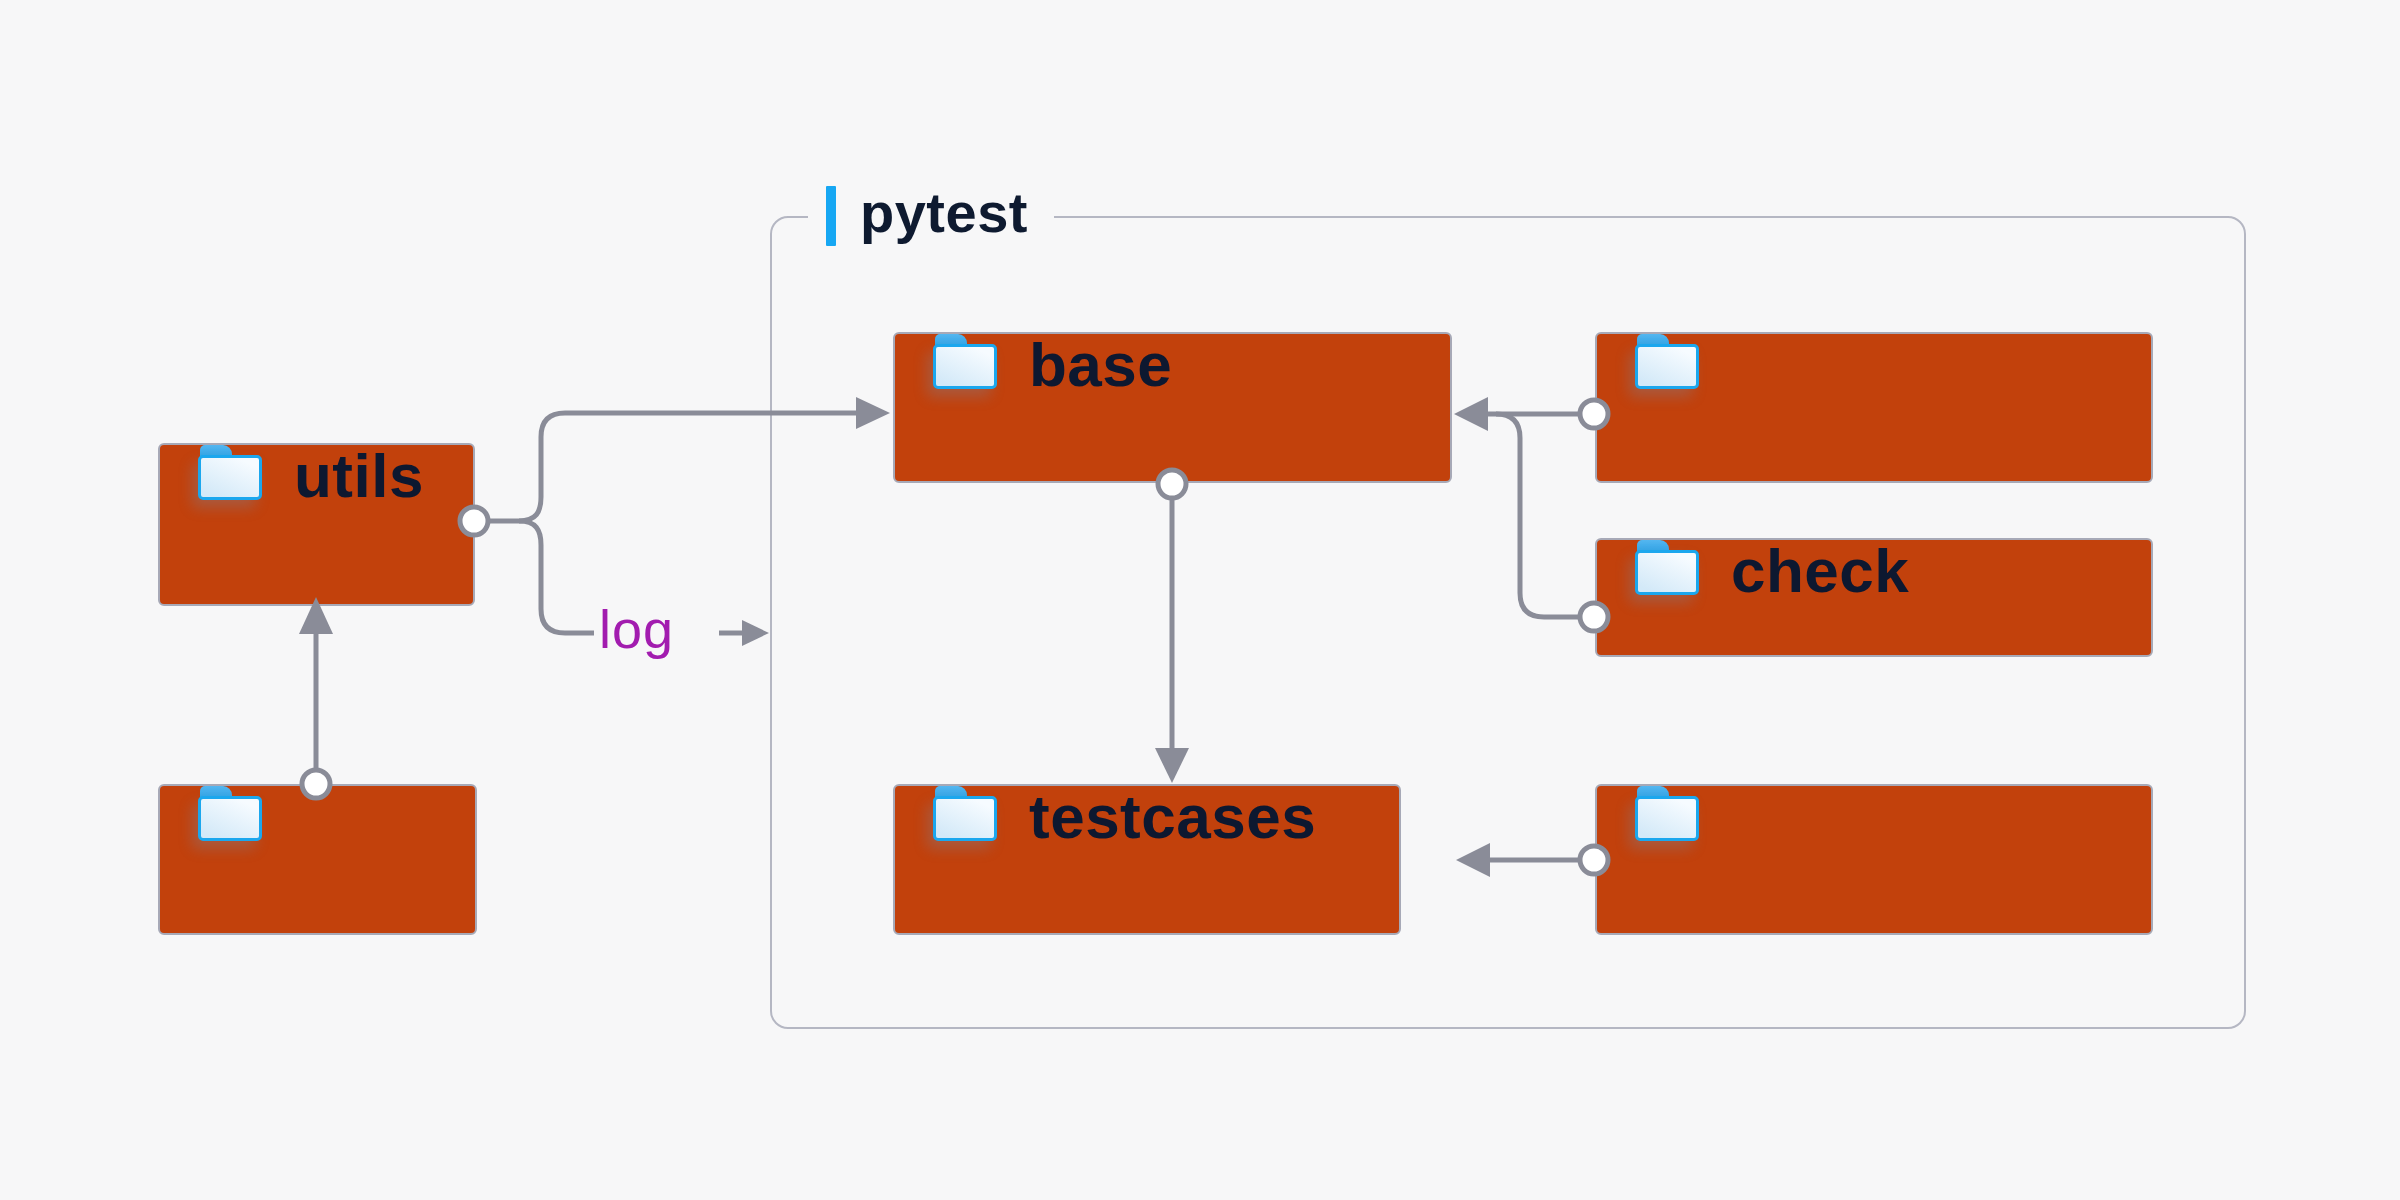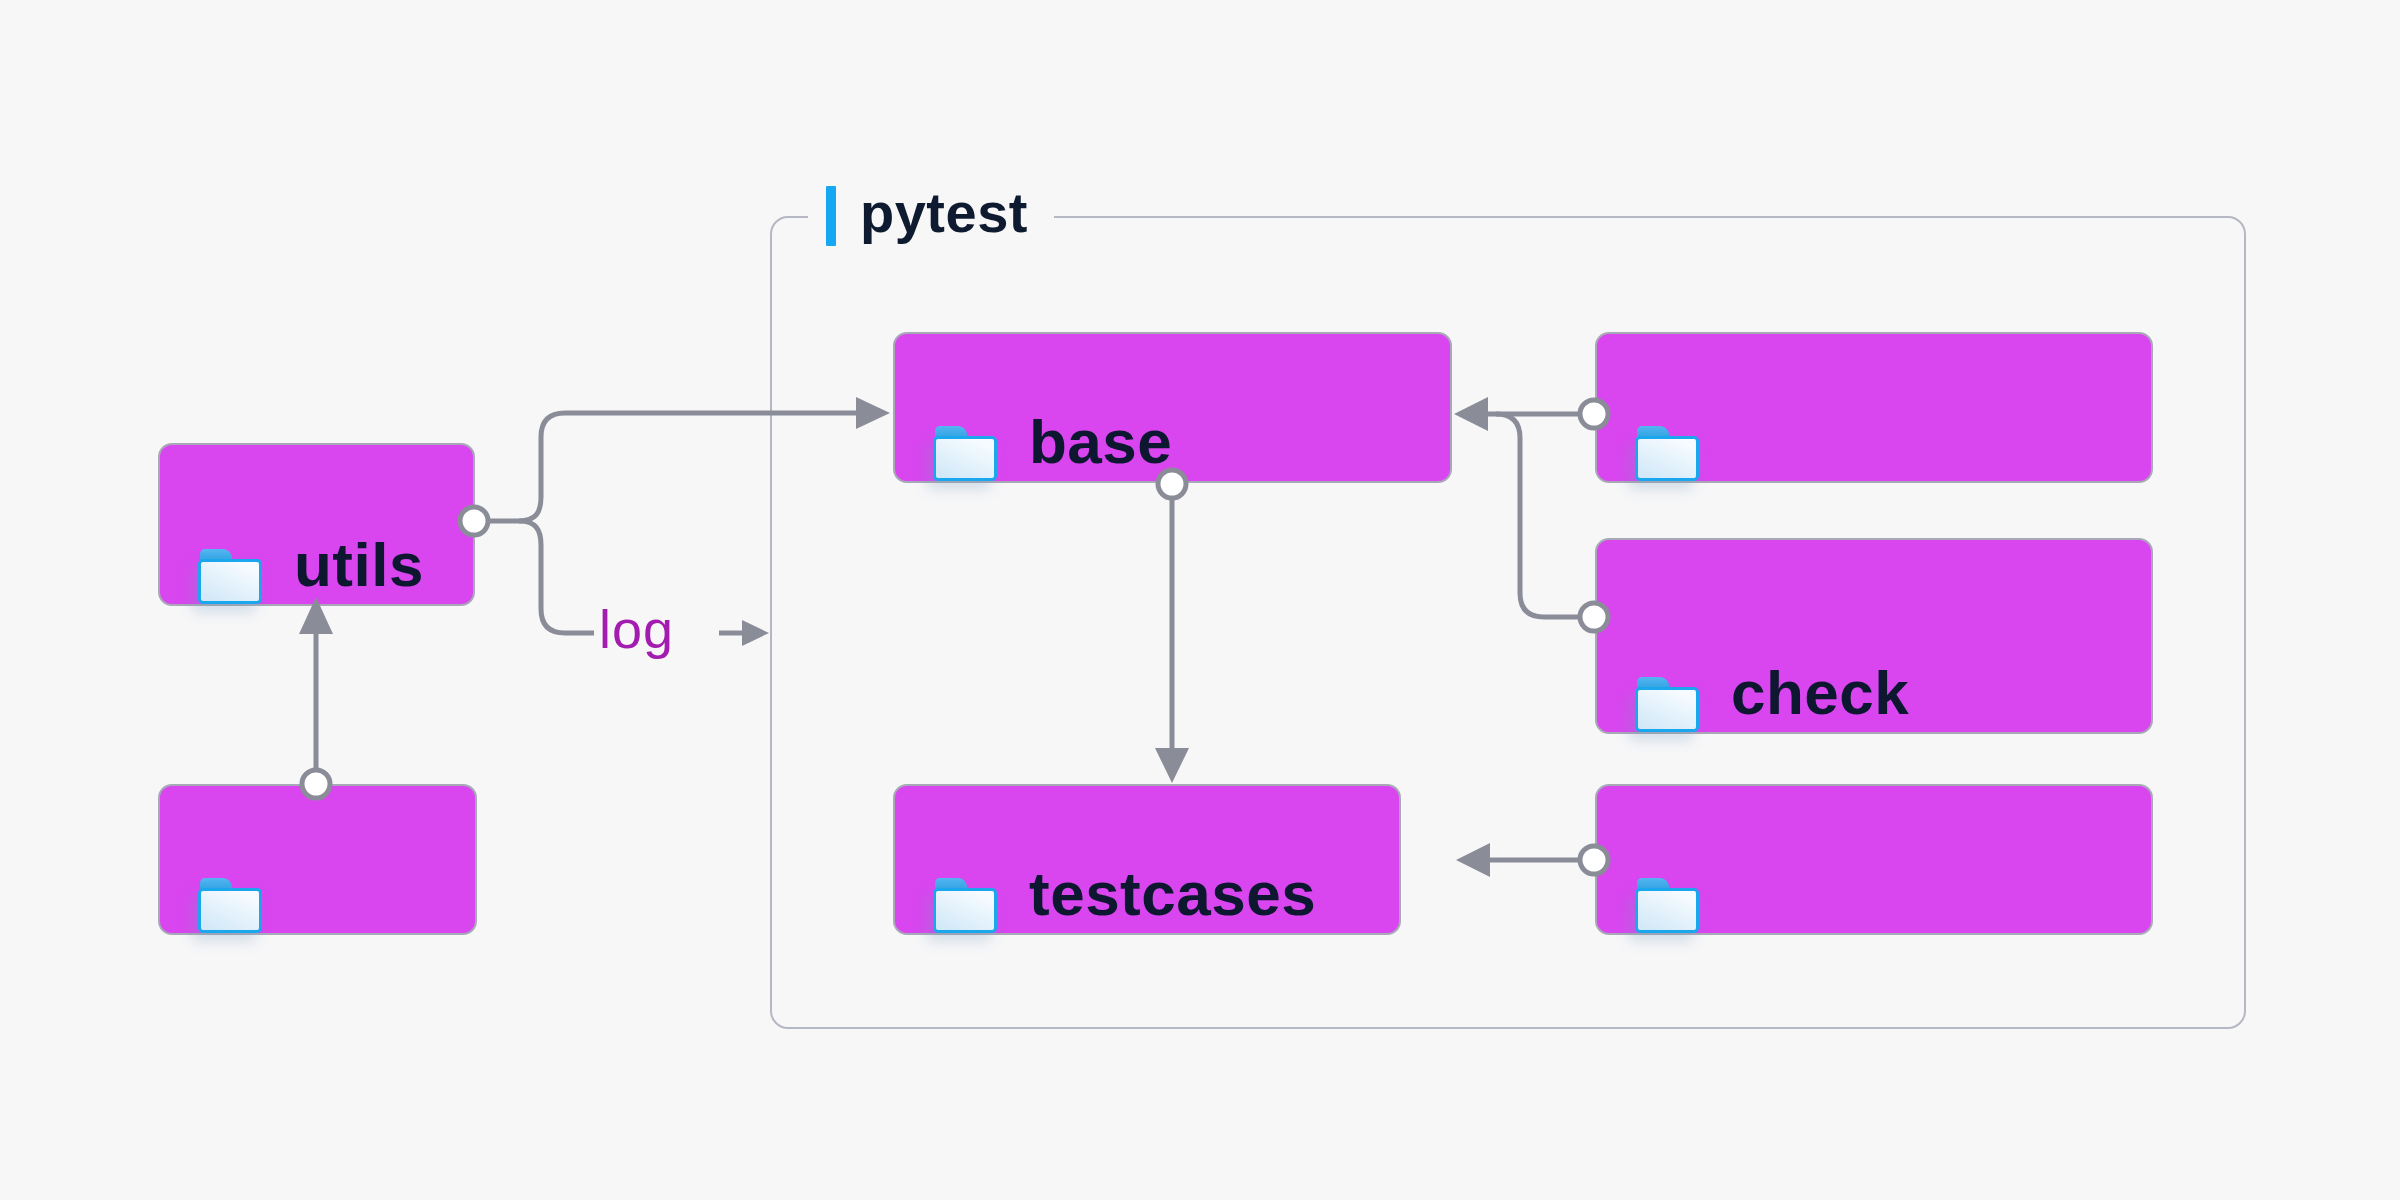--- a/index.html
+++ b/index.html
@@ -29,24 +29,24 @@
     margin-right:24px;flex:none;
   }
   .group-label .group-title{
     font-size:56px;font-weight:700;color:#0e1a30;
     letter-spacing:.5px;line-height:1;padding-bottom:6px;
   }
 
   
   .node{
     position:absolute;
-    background:#d946ef;
-    border:2px solid #a7a9b7;border-radius:14px;
+    background:#c2410c;
+    border:2px solid #a7a9b7;border-radius:6px;
     box-sizing:border-box;
-    display:flex;align-items:flex-end;
+    display:flex;align-items:flex-start;
     padding-left:38px;gap:30px;
   }
   .node .label{
     font-size:62px;font-weight:700;color:#0d1830;
     letter-spacing:.5px;line-height:1;
     padding-bottom:8px;
   }
 
   
   .folder{position:relative;width:66px;height:55px;flex:none;}
@@ -94,21 +94,21 @@
 
   <div class="node" style="left:893px;top:332px;width:559px;height:151px">
     <span class="folder"></span>
     <span class="label">base</span>
   </div>
 
   <div class="node" style="left:1595px;top:332px;width:558px;height:151px">
     <span class="folder"></span>
   </div>
 
-  <div class="node" style="left:1595px;top:538px;width:558px;height:196px">
+  <div class="node" style="left:1595px;top:538px;width:558px;height:119px">
     <span class="folder"></span>
     <span class="label">check</span>
   </div>
 
   <div class="node" style="left:893px;top:784px;width:508px;height:151px">
     <span class="folder"></span>
     <span class="label">testcases</span>
   </div>
 
   <div class="node" style="left:1595px;top:784px;width:558px;height:151px">

